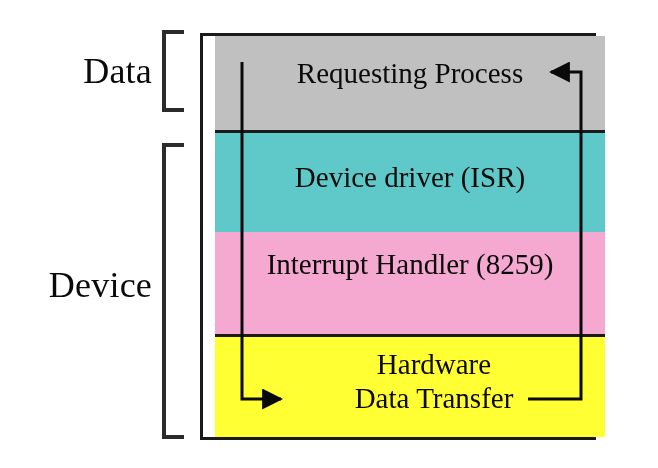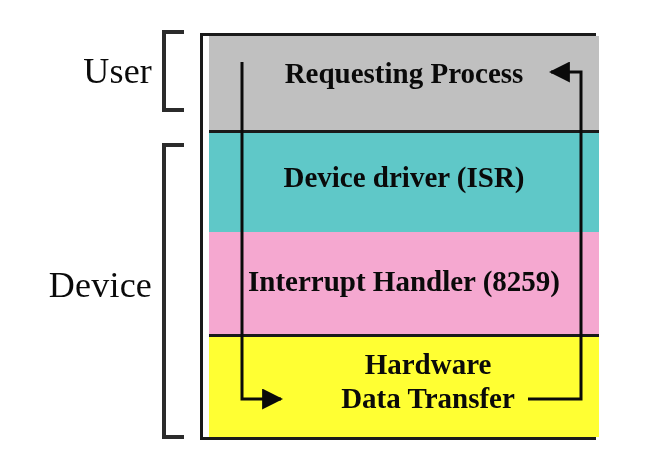--- a/index.html
+++ b/index.html
@@ -75,54 +75,53 @@
     position: absolute;
     left: 200px;
     top: 33px;
     width: 396px;
     height: 407px;
     border: 3px solid #1a1a1a;
     box-sizing: border-box;
   }
   .band {
     position: absolute;
-    left: 6px;
+    left: 12px;
     width: 100%;
     box-sizing: border-box;
     display: flex;
     align-items: center;
     justify-content: center;
     flex-direction: column;
     color: #0a0a0a;
     font-size: 29px;
     line-height: 34px;
     text-align: center;
     white-space: nowrap;
-    font-weight: bold;
   }
   #band-user-process {
     top: 0px;
     height: 97px;
     border-bottom: 3px solid #1a1a1a;
     justify-content: flex-start;
     padding-top: 20px;
   }
   #band-device-driver {
     top: 97px;
     height: 107px;
     border-bottom: 3px solid #1a1a1a;
     justify-content: flex-start;
     padding-top: 27px;
   }
   #band-interrupt-handler {
     top: 196px;
     height: 105px;
     border-bottom: 3px solid #1a1a1a;
     justify-content: flex-start;
-    padding-top: 32px;
+    padding-top: 15px;
   }
   #band-hardware {
     top: 301px;
     height: 100px;
     justify-content: flex-start;
     padding-top: 10px;
   }
   #band-hardware .line2 {
   }
 
@@ -134,21 +133,21 @@
     width: 658px;
     height: 468px;
     pointer-events: none;
   }
 </style>
 </head>
 <body style="background: rgb(255, 255, 255);">
 
 <div id="diagram-root">
 
-  <div class="mode-label" id="label-user">User</div>
+  <div class="mode-label" id="label-user">Data</div>
 
   <div class="mode-label" id="label-kernel">Device</div>
 
   <div class="bracket" id="bracket-user" style="border-color: rgb(43, 43, 43) transparent rgb(43, 43, 43) rgb(43, 43, 43);"></div>
   <div class="bracket" id="bracket-kernel" style="border-color: rgb(43, 43, 43) transparent rgb(43, 43, 43) rgb(43, 43, 43);"></div>
 
   <div id="stack" style="border-color: rgb(26, 26, 26);">
 
     <div class="band" id="band-user-process" style="background: rgb(192, 192, 192); color: rgb(10, 10, 10);">
       <span>Requesting Process</span>

